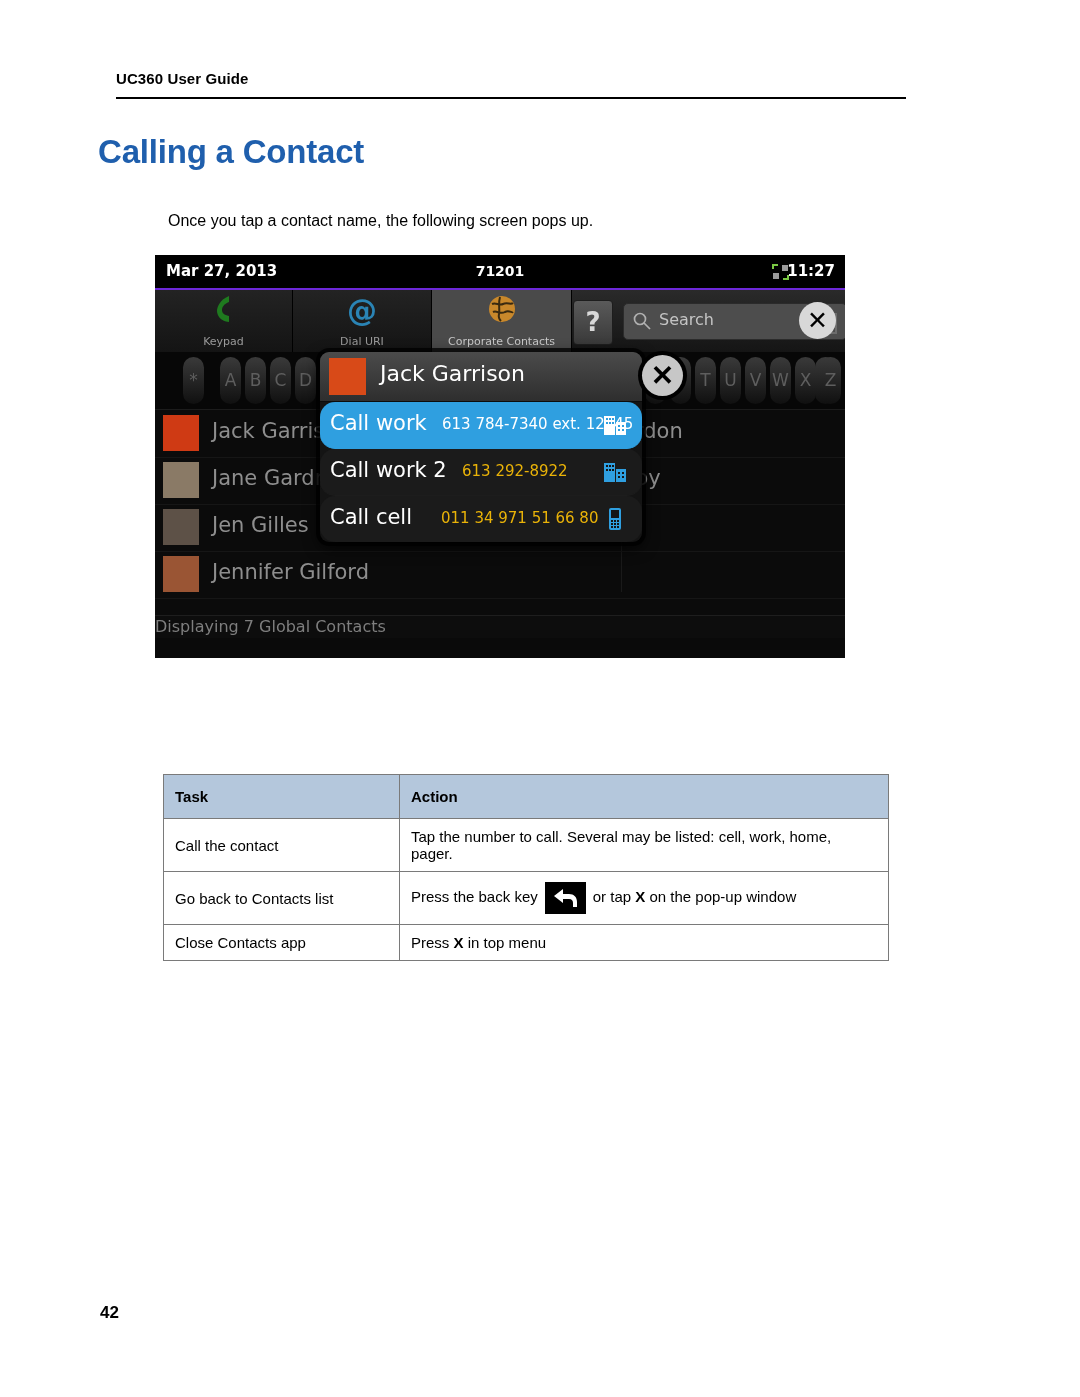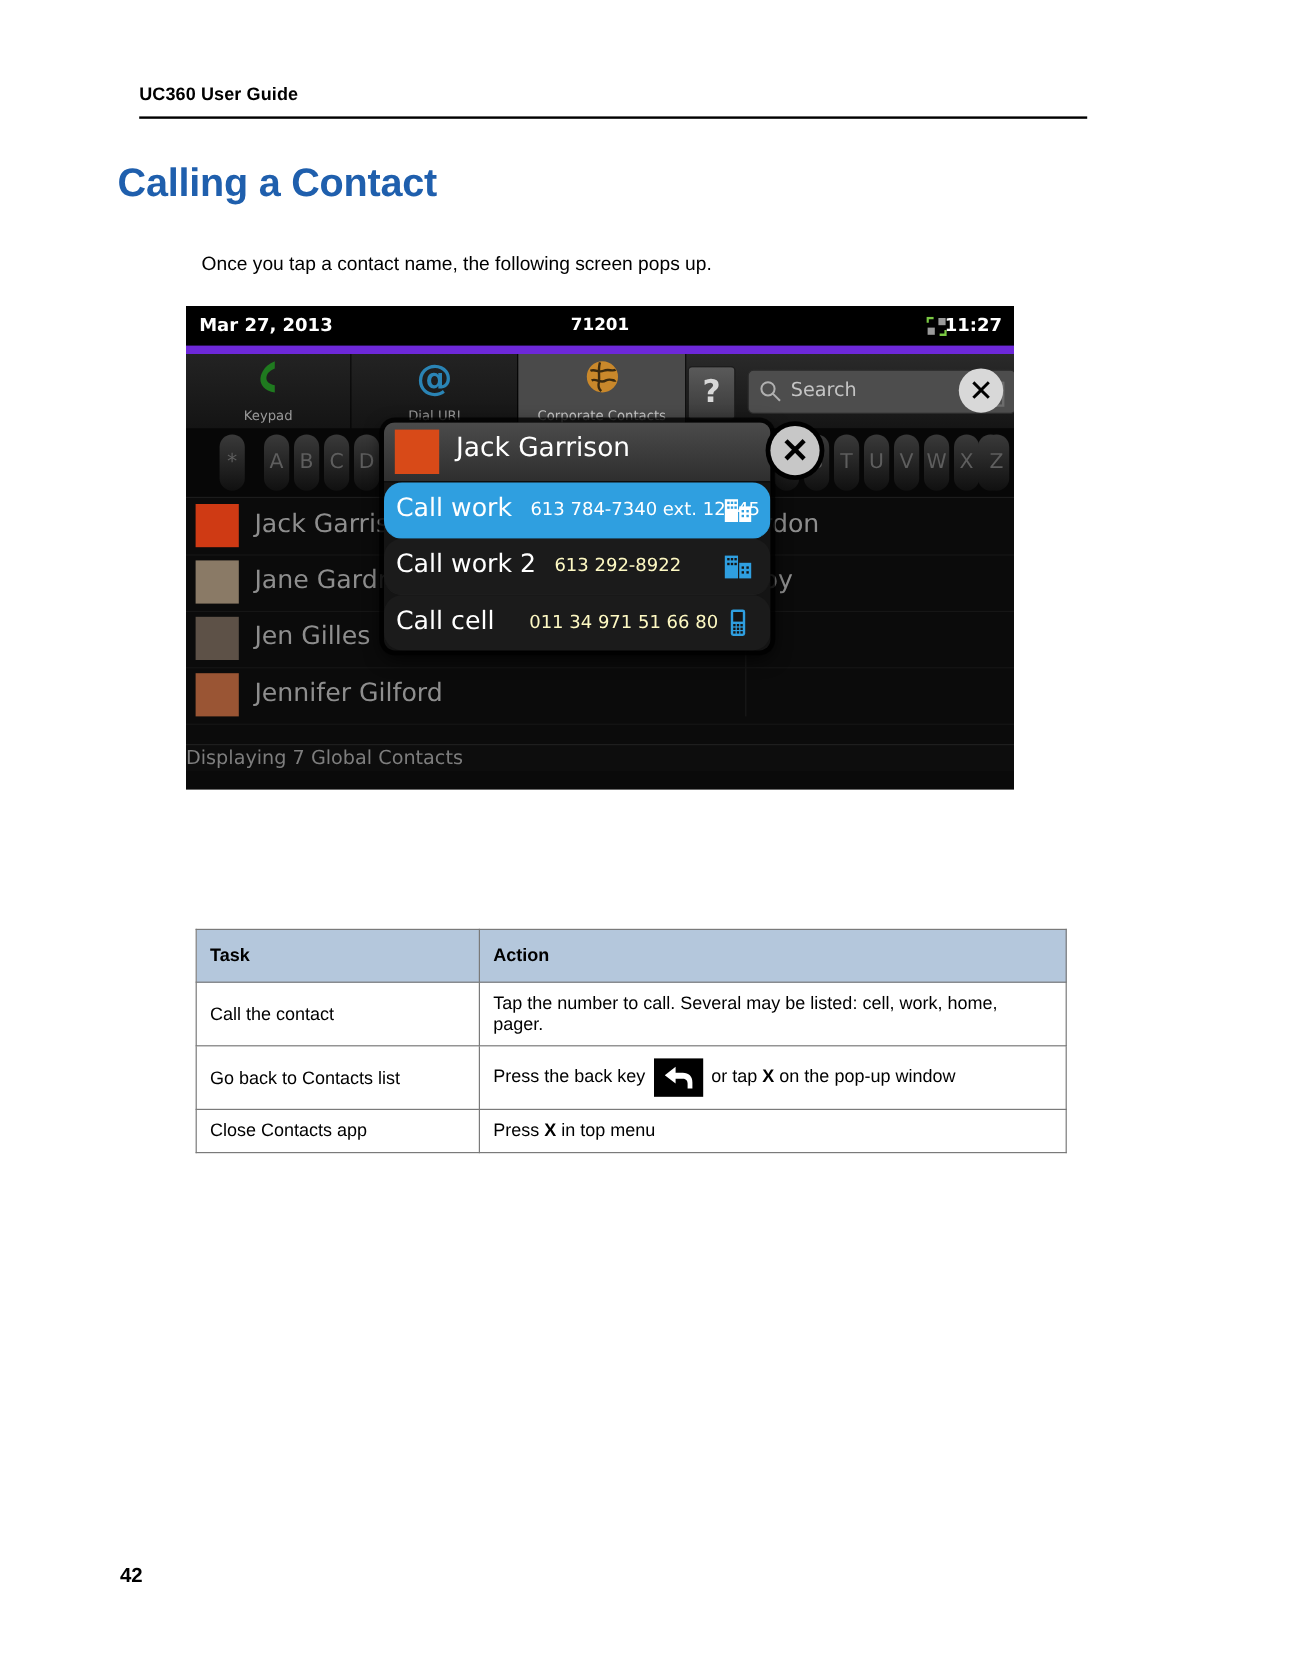--- a/index.html
+++ b/index.html
@@ -38,21 +38,21 @@
   .shot {
     position:absolute; left:155px; top:255px;
     width:690px; height:403px;
     background:#0a0a0a;
     overflow:hidden;
     font-family:"DejaVu Sans", sans-serif;
   }
 
   .statusbar {
     position:relative; height:33px; background:#000;
-    border-bottom:7px solid #6d28d9;
+    border-bottom:2px solid #6d28d9;
   }
   .statusbar .date {
     position:absolute; left:11px; top:7px;
     color:#fff; font-size:15px; font-weight:bold;
   }
   .statusbar .ext {
     position:absolute; left:0; right:0; top:8px;
     text-align:center; color:#fff; font-size:14px; font-weight:bold;
   }
   .statusbar .clock {
@@ -182,21 +182,21 @@
     background:#1b1b1b;
     border-radius:15px;
   }
   .pop-row.active { background:#2f9fe0; border-bottom:1px solid #2f9fe0; }
   .pop-row .plabel {
     position:absolute; left:10px; top:9px;
     color:#fff; font-size:21px;
   }
   .pop-row .pnum {
     position:absolute; top:13px;
-    color:#fef9c3; font-size:15px;
+    color:#eab308; font-size:15px;
   }
   .pop-row.active .pnum { color:#ffffff; }
   .pop-row .picon {
     position:absolute; right:15px; top:11px; width:24px; height:24px;
   }
   .pop-close {
     position:absolute; left:487px; top:100px;
     width:41px; height:41px; border-radius:50%;
     background:#c7c7c7; color:#000;
     font-size:28px; font-weight:bold; text-align:center; line-height:41px;

